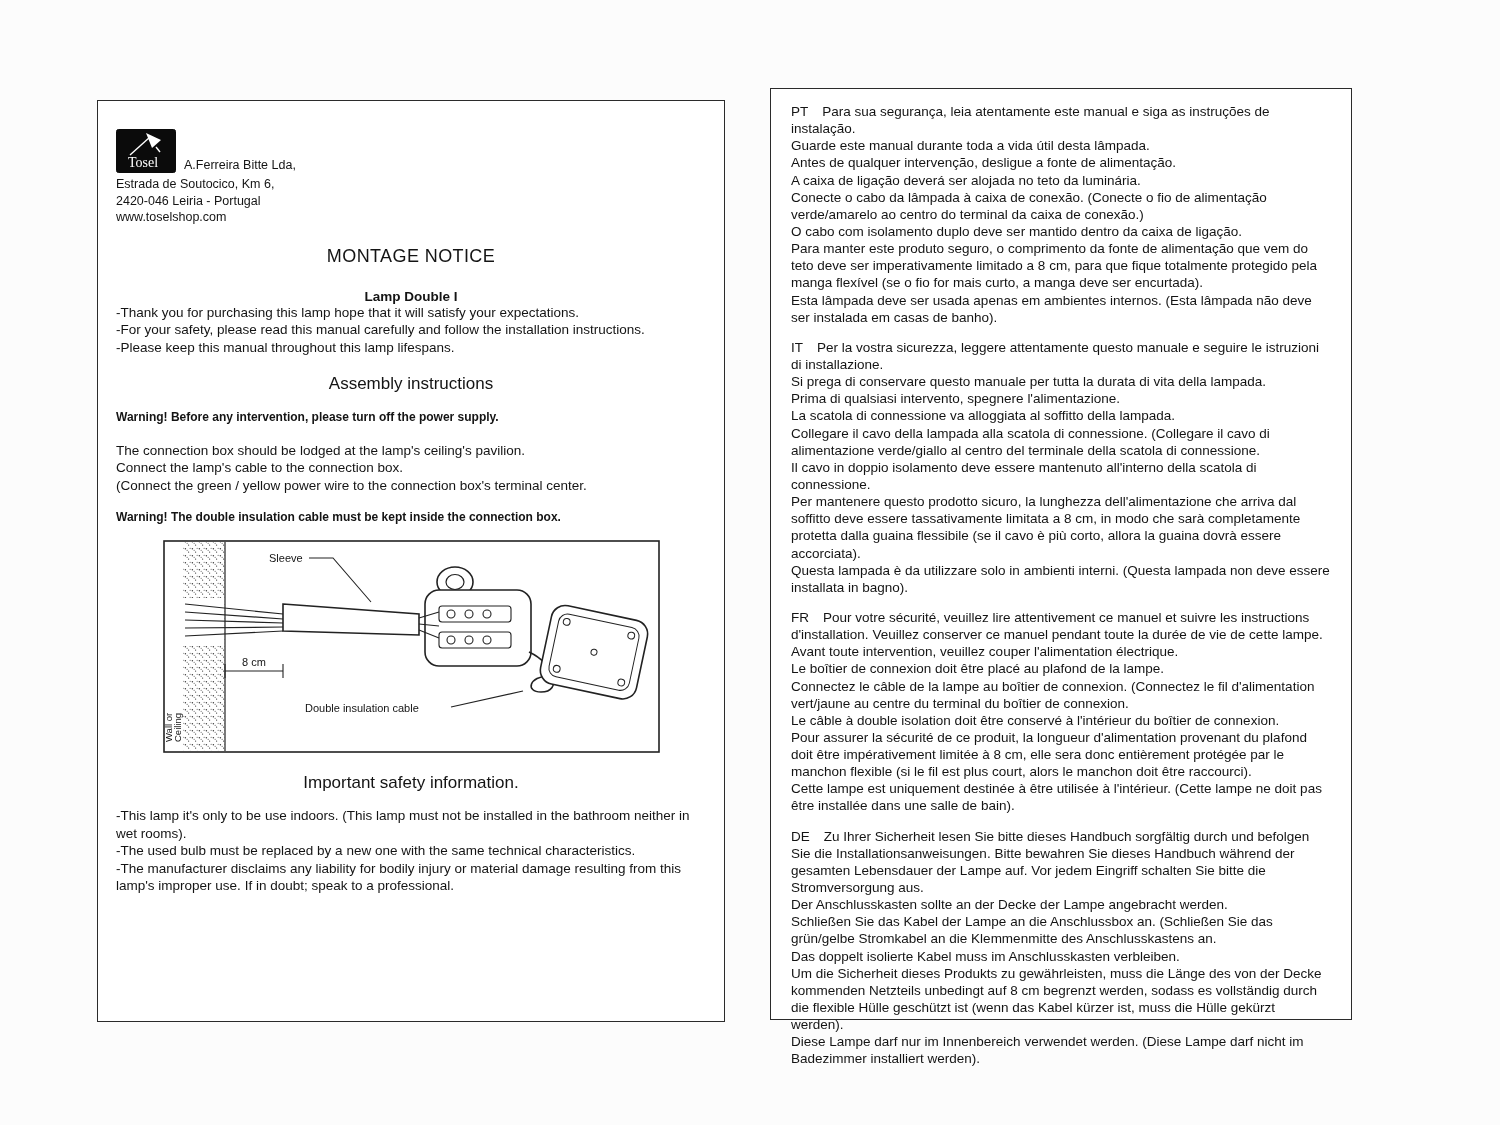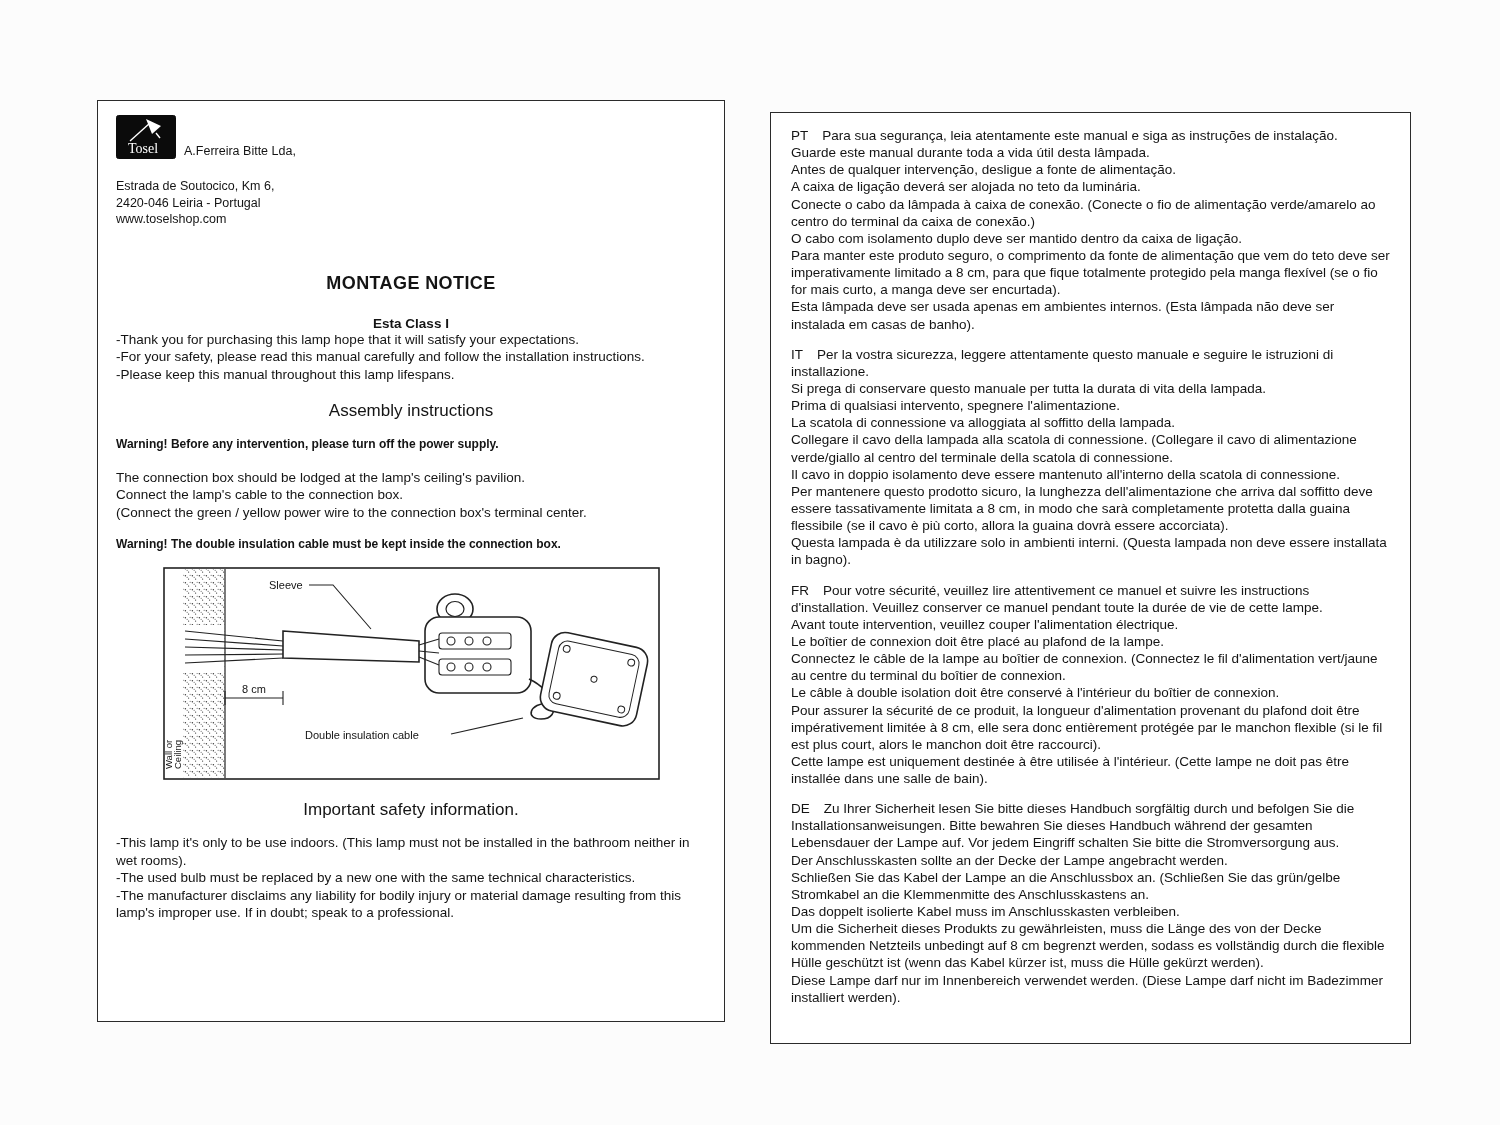--- a/index.html
+++ b/index.html
@@ -8,33 +8,33 @@
     background:#fcfcfc;
     font-family:"Liberation Sans", sans-serif;
     color:#141414;
     position:relative;
   }
   .page {
     position:absolute;
     background:#ffffff;
     border:1.3px solid #2b2b2b;
   }
-  .left-page  { left:97px;  top:100px; width:628px; height:922px; padding:14px 18px; }
-  .right-page { left:770px; top:112px; width:641px; height:932px; padding:14px 20px;
+  .left-page  { left:97px;  top:100px; width:628px; height:922px; padding:28px 18px; }
+  .right-page { left:770px; top:88px; width:582px; height:932px; padding:14px 20px;
                 font-size:13.5px; line-height:1.27; }
 
   .pre { white-space:pre-line; }
 
   
   .letterhead { display:flex; align-items:flex-end; gap:8px; }
   .logo-box { width:60px; height:44px; display:block; }
   .addr1 { font-size:12.5px; padding-bottom:1px; }
-  .addr-rest { font-size:12.5px; line-height:1.32; margin-top:19px; }
-
-  .title    { text-align:center; font-size:18px; font-weight:700; letter-spacing:0.4px; margin-top:45px; }
+  .addr-rest { font-size:12.5px; line-height:1.32; margin-top:3px; }
+
+  .title    { text-align:center; font-size:18px; font-weight:400; letter-spacing:0.4px; margin-top:20px; }
   .subtitle { text-align:center; font-size:13.5px; font-weight:bold; margin-top:22px; }
 
   .body-text { font-size:13.5px; line-height:1.3; }
   .intro { }
   .section-heading { text-align:center; font-size:17px; font-weight:400; margin-top:18px; }
   .warning { font-weight:bold; font-size:12px; margin-top:16px; line-height:1.3; }
   .para { margin-top:16px; }
 
   .diagram-wrap { width:497px; margin:14px auto 0; }
   .diagram-wrap svg { display:block; width:497px; height:213px; }
@@ -64,21 +64,21 @@
       </g>
       <text x="27" y="38" text-anchor="middle" font-size="14" fill="#ffffff" font-family="Liberation Serif, serif">Tosel</text>
     </svg>
     <div class="addr1">A.Ferreira Bitte Lda,</div>
   </div>
   <div class="addr-rest pre">Estrada de Soutocico, Km 6,
 2420-046 Leiria - Portugal
 www.toselshop.com</div>
 
   <h1 class="title">MONTAGE NOTICE</h1>
-  <h2 class="subtitle">Esta Class I</h2>
+  <h2 class="subtitle">Lamp Double I</h2>
 
   <p class="pre body-text intro">-Thank you for purchasing this lamp hope that it will satisfy your expectations.
 -For your safety, please read this manual carefully and follow the installation instructions.
 -Please keep this manual throughout this lamp lifespans.</p>
 
   <h3 class="section-heading">Assembly instructions</h3>
 
   <p class="warning">Warning! Before any intervention, please turn off the power supply.</p>
 
   <p class="pre body-text para">The connection box should be lodged at the lamp's ceiling's pavilion.

